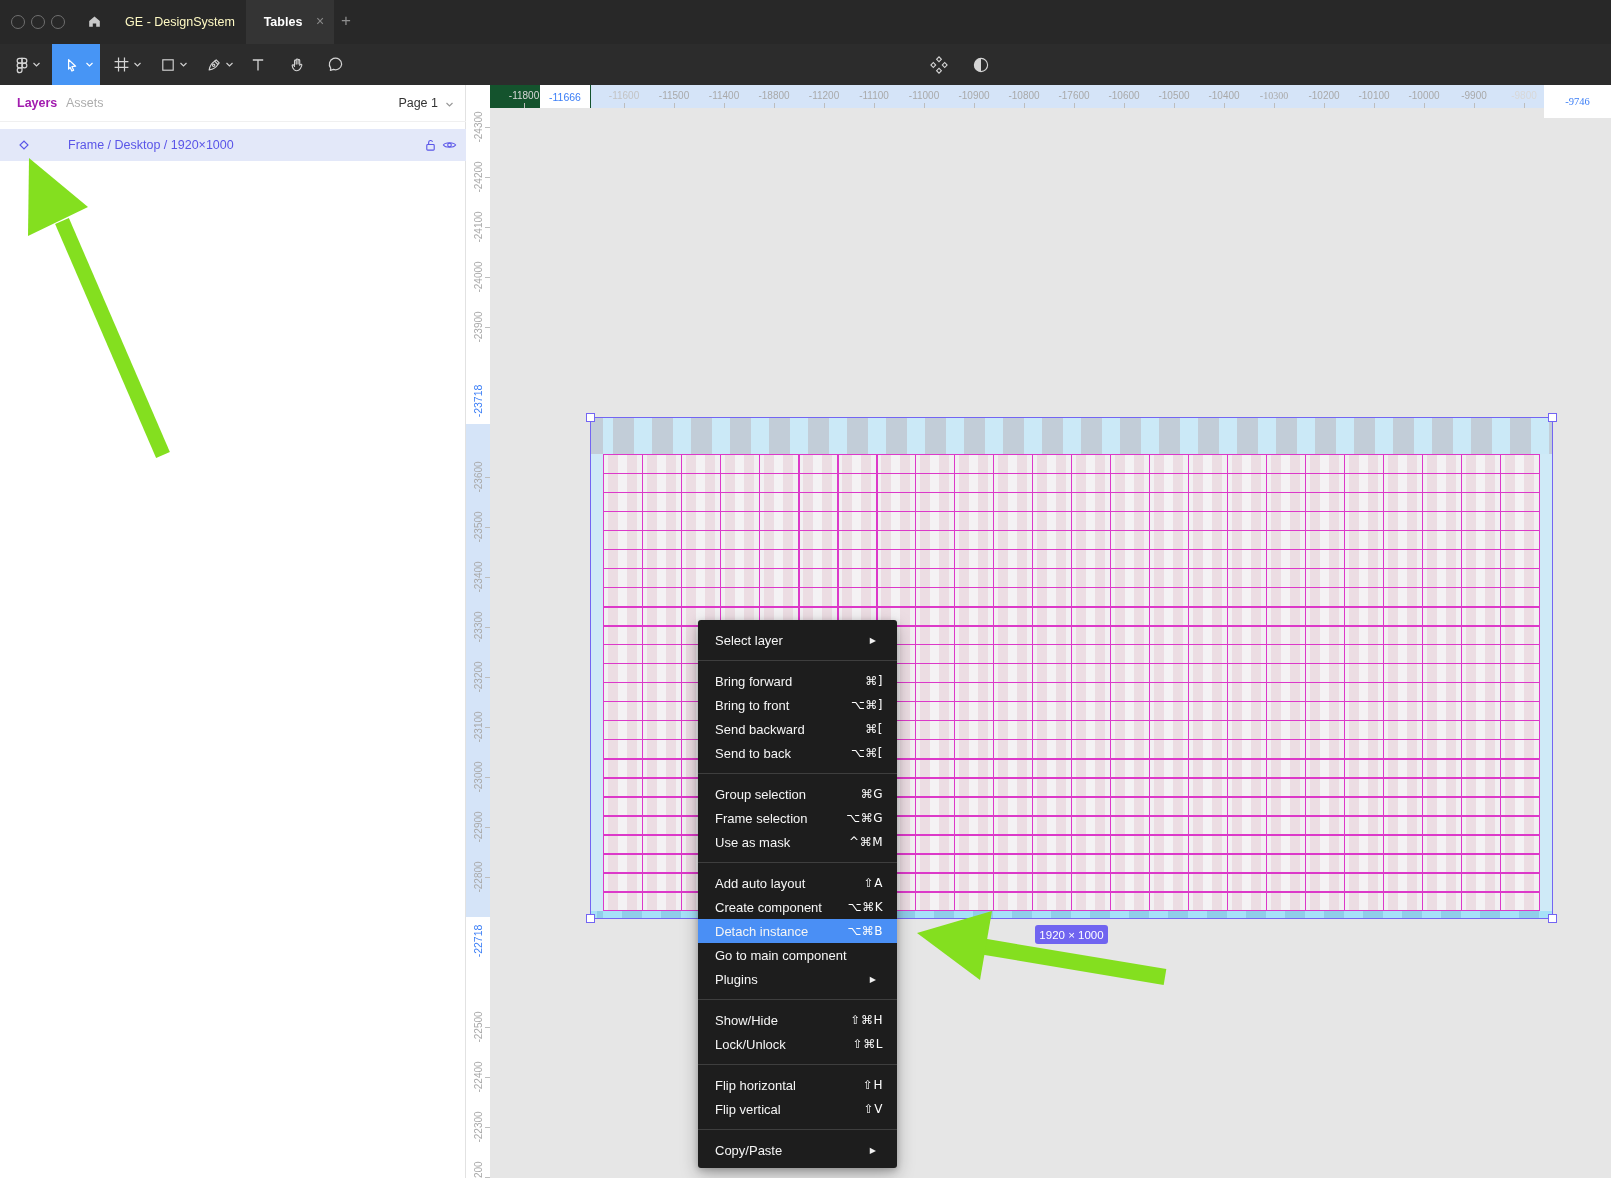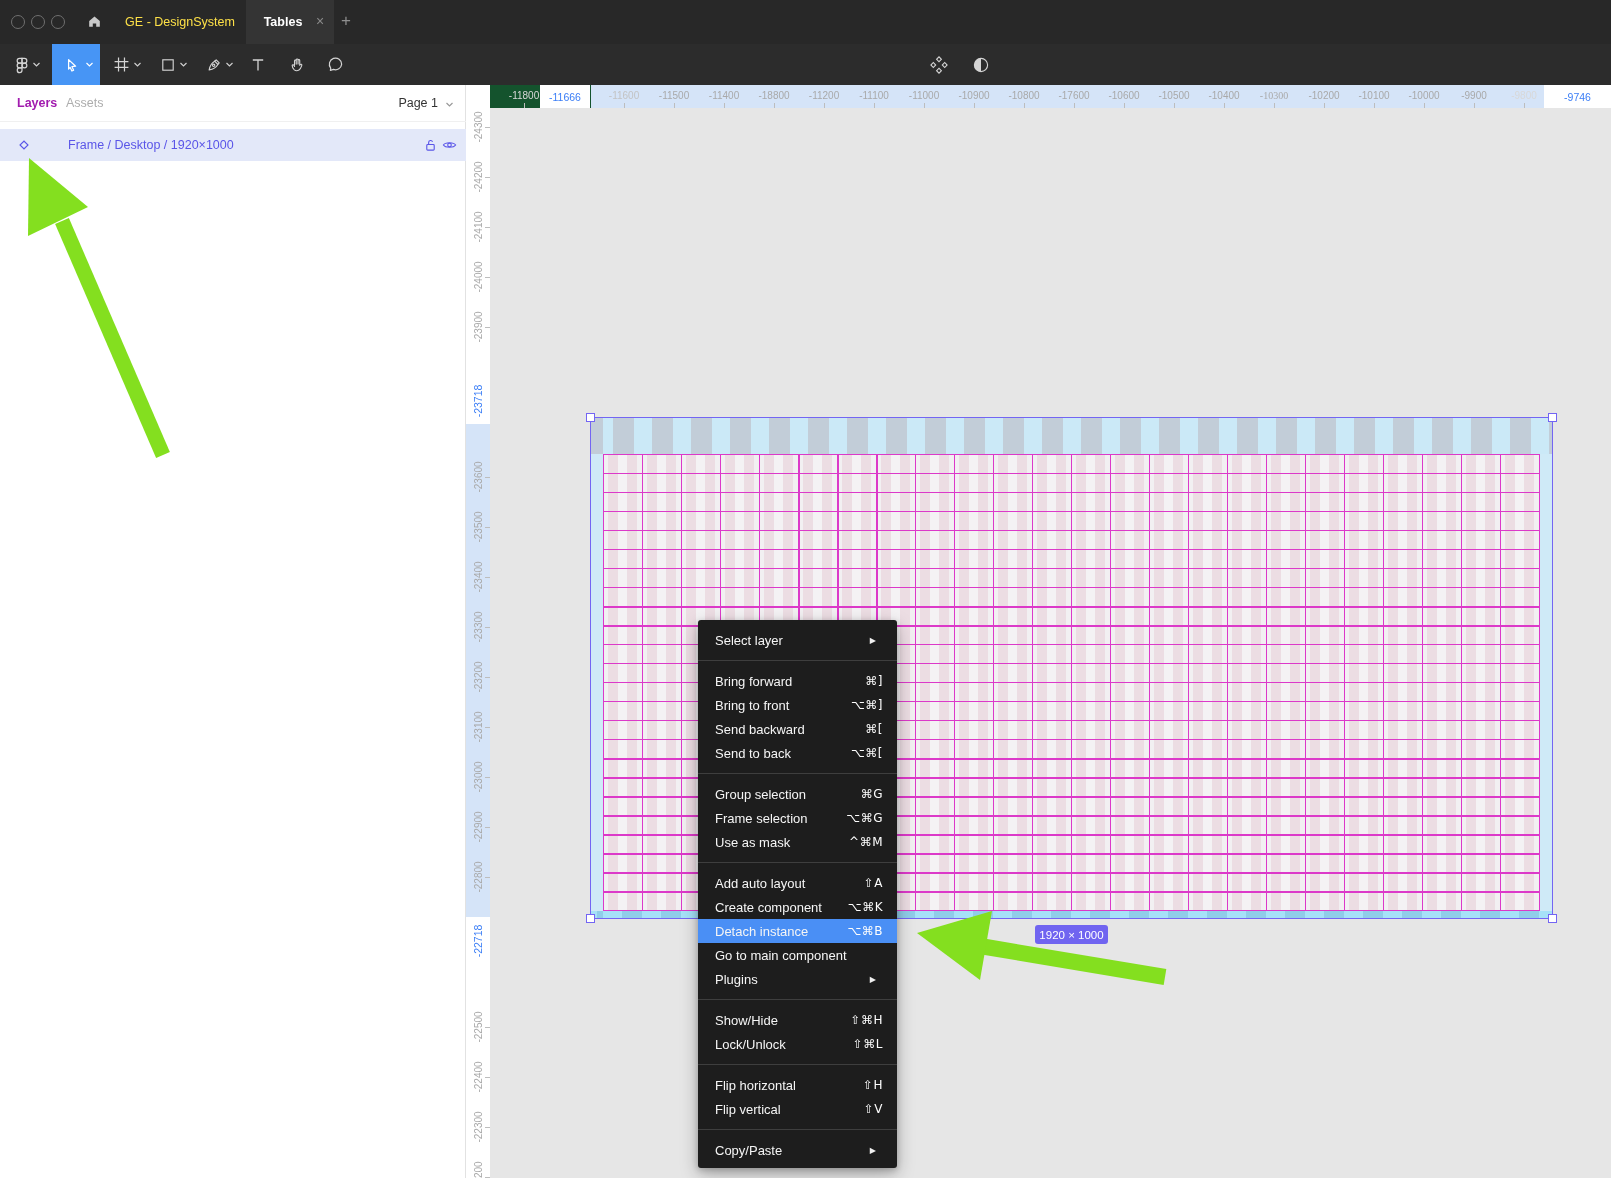--- a/index.html
+++ b/index.html
@@ -6,21 +6,21 @@
   html,body { width:1611px; height:1178px; overflow:hidden; background:#e6e6e6;
     font-family:"Liberation Sans","DejaVu Sans",sans-serif; }
   #root { position:relative; width:1611px; height:1178px; }
 
   
   .titlebar { position:absolute; left:0; top:0; width:1611px; height:44px; background:#282828; z-index:20; }
   .traffic { position:absolute; top:15px; width:14px; height:14px; border:1.5px solid #6f6f6f; border-radius:50%; }
   .t1{left:11px;} .t2{left:31px;} .t3{left:51px;}
   .home { position:absolute; left:86px; top:13px; }
   .tab { position:absolute; top:0; height:44px; display:flex; align-items:center; justify-content:center;
-         font-size:12.5px; color:#fde047; }
+         font-size:12.5px; color:#fef9c3; }
   .tab-file { left:110px; width:140px; }
   .tab-active-bg { position:absolute; left:246px; top:0; width:88px; height:44px; background:#343434; }
   .tab-active { left:252px; width:62px; color:#ffffff; font-weight:700; }
   .tab-close { position:absolute; left:312px; top:13px; width:16px; height:16px; color:#8a8a8a; font-size:14px;
                line-height:16px; text-align:center; }
   .tab-new { position:absolute; left:337px; top:11px; width:18px; height:20px; color:#8f8f8f; font-size:17px;
              line-height:20px; text-align:center; font-weight:400; }
 
   
   .toolbar { position:absolute; left:0; top:44px; width:1611px; height:41px; background:#2c2c2c; z-index:20; }
@@ -52,21 +52,21 @@
   .v-band { position:absolute; left:0; top:333px; width:24px; height:500px; background:#d5e4f8; }
   .h-label { position:absolute; top:10px; transform:translate(-50%,-50%); font-size:10px; color:#a9a9a9; white-space:nowrap; }
   .v-label { position:absolute; left:12px; transform:translate(-50%,-50%) rotate(-90deg); font-size:10px; color:#a9a9a9; white-space:nowrap; }
   .faint { color:#d8d8d8; }
   .semi { color:#c3c3c3; }
   .h-tick { position:absolute; top:18px; width:1px; height:5px; background:#bdbdbd; }
   .v-tick { position:absolute; left:19px; width:5px; height:1px; background:#bdbdbd; }
   .ruler-chip { position:absolute; background:#ffffff; display:flex; align-items:center; justify-content:center;
                 font-size:10.5px; color:#3b7ef6; z-index:6; }
   .chip-h-start { left:74px; top:0; width:50px; height:23px; }
-  .chip-h-end { left:1078px; top:0; width:67px; height:23px; }
+  .chip-h-end { left:1078px; top:0; width:67px; height:33px;font-family:Liberation Serif, serif; }
   .chip-v-start { left:0; top:292px; width:24px; height:47px; }
   .chip-v-end { left:0; top:832px; width:24px; height:48px; }
   .chip-v-start span, .chip-v-end span { transform:rotate(-90deg); white-space:nowrap; }
 
   
   .frame-header { position:absolute; left:591px; top:418px; width:961px; height:36px; background:#cbe9f7;
     background-image:repeating-linear-gradient(90deg, transparent 0 10px, #c2cdd8 10px 31px, transparent 31px 39px);
     background-position:12px 0; }
   .frame-margin { position:absolute; top:454px; width:12px; height:457px; background:#cfeaf7; }
   .fm-left { left:591px; } .fm-right { left:1540px; }

